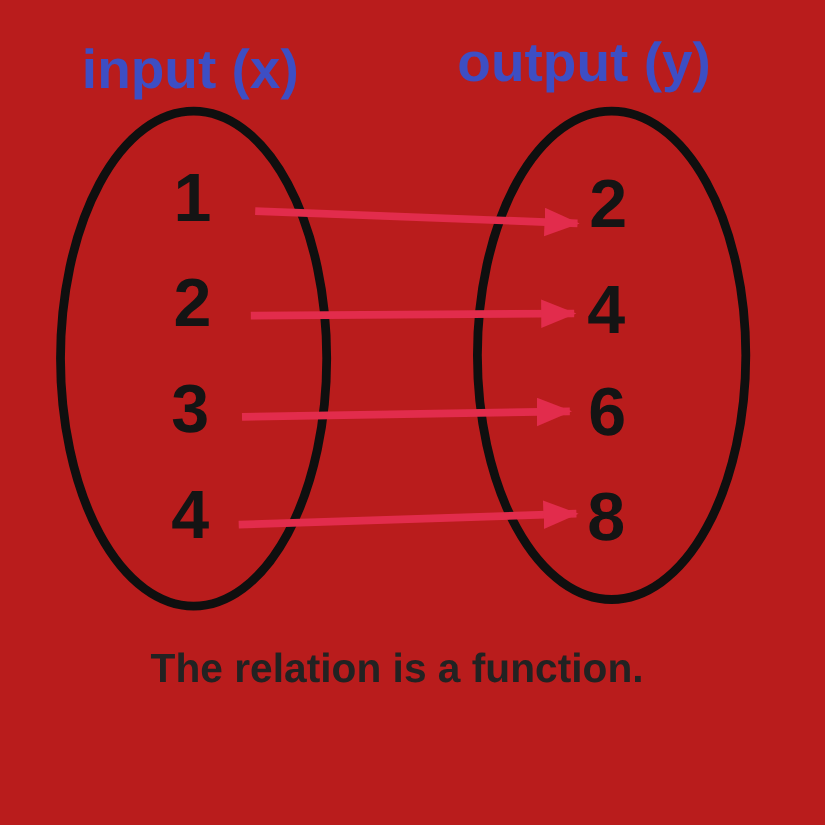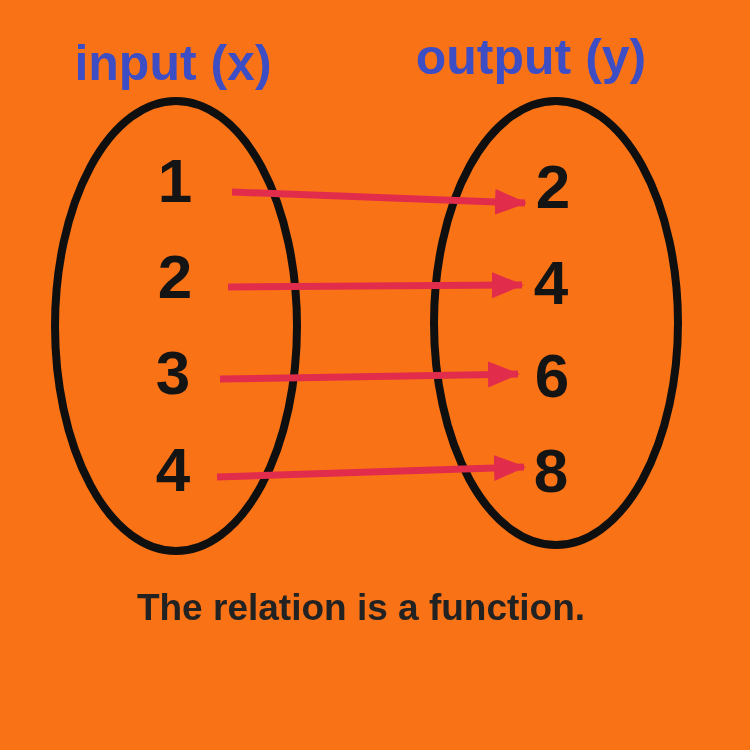--- a/index.html
+++ b/index.html
@@ -4,21 +4,21 @@
 <style>
   html, body {
     margin: 0;
     padding: 0;
     background: #ffffff;
   }
   .stage {
     position: relative;
     width: 750px;
     height: 750px;
-    background: #f97316;
+    background: #b91c1c;
     font-family: "Liberation Sans", sans-serif;
     overflow: hidden;
   }
   svg { display: block; }
   .oval {
     fill: none;
     stroke: #0f0f0f;
     stroke-width: 8;
   }
   .set-label {

